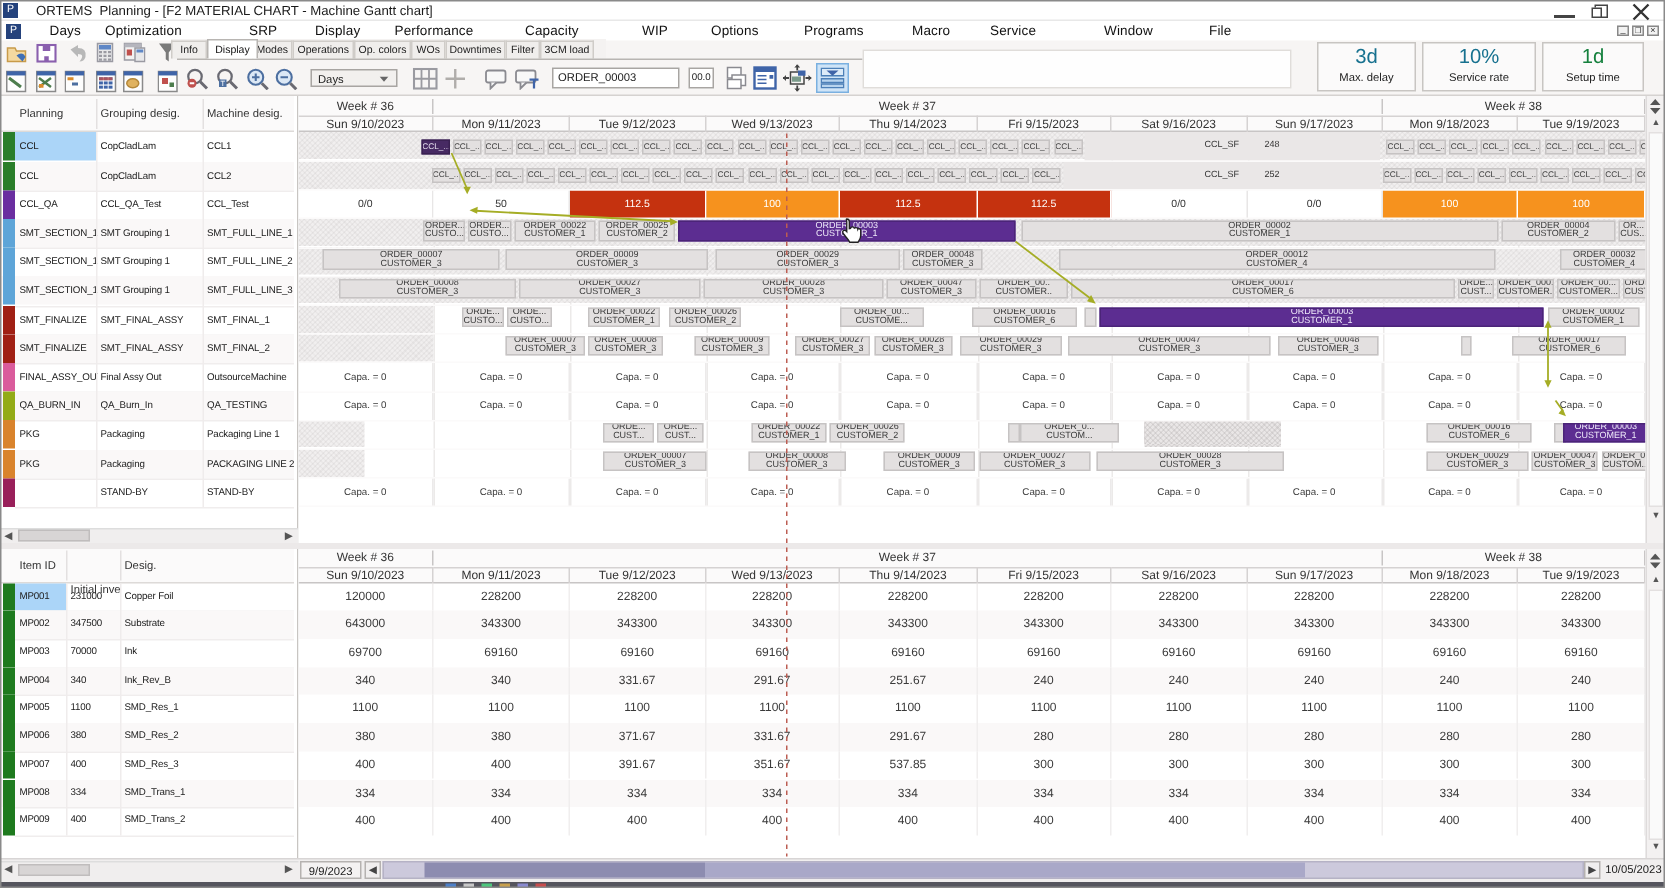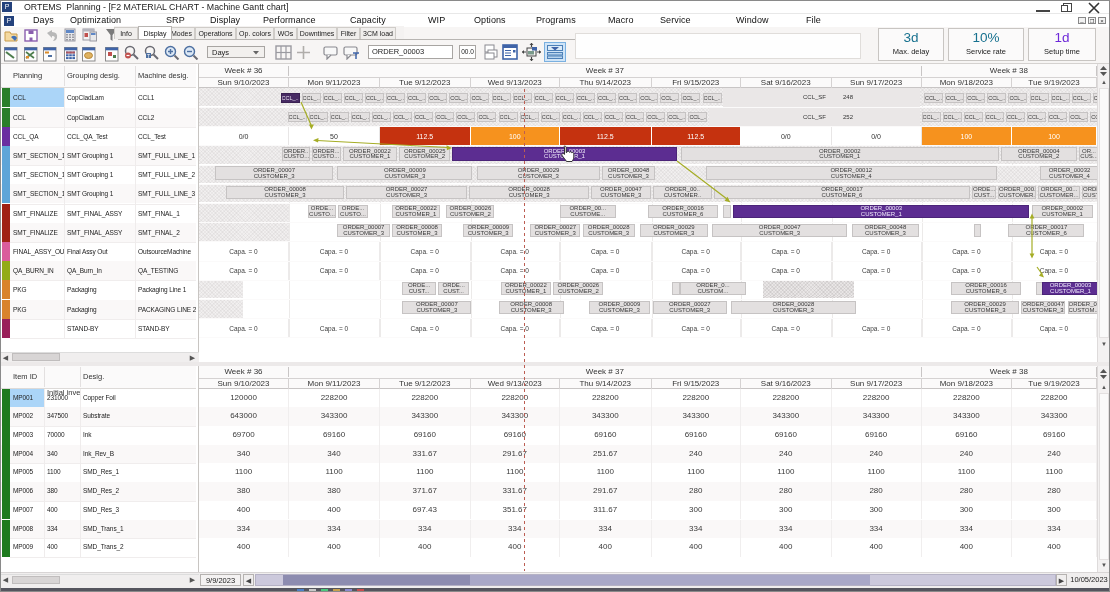--- a/index.html
+++ b/index.html
@@ -211,21 +211,21 @@
     <rect x="0.5" y="11" width="15" height="2.5" fill="#b8d4ee" stroke="#4d80b8"></rect>
   </svg>
 <div style="left:575px;top:33px;width:286px;height:26px;background:#fefefe;border:1px solid #e0ddda;"></div>
 <div style="left:878px;top:28px;width:66px;height:33px;background:#fbfafa;border:1px solid #c8c5c2;"></div>
 <div style="left:878px;top:30px;width:66px;height:16px;font-size:13.5px;color:#17718f;text-align:center;">3d</div>
 <div style="left:878px;top:47px;width:66px;height:10px;font-size:7.5px;color:#222;text-align:center;">Max. delay</div>
 <div style="left:948px;top:28px;width:76px;height:33px;background:#fbfafa;border:1px solid #c8c5c2;"></div>
 <div style="left:948px;top:30px;width:76px;height:16px;font-size:13.5px;color:#17718f;text-align:center;">10%</div>
 <div style="left:948px;top:47px;width:76px;height:10px;font-size:7.5px;color:#222;text-align:center;">Service rate</div>
 <div style="left:1028px;top:28px;width:68px;height:33px;background:#fbfafa;border:1px solid #c8c5c2;"></div>
-<div style="left:1028px;top:30px;width:68px;height:16px;font-size:13.5px;color:#6d28d9;text-align:center;">1d</div>
+<div style="left:1028px;top:30px;width:68px;height:16px;font-size:13.5px;color:#15803d;text-align:center;">1d</div>
 <div style="left:1028px;top:47px;width:68px;height:10px;font-size:7.5px;color:#222;text-align:center;">Setup time</div>
 <div style="left:0px;top:64px;width:199px;height:298px;background:#fff;border-right:1px solid #c8c5c2;"></div>
 <div style="left:0px;top:64px;width:196px;height:24px;background:#fbfafa;border-bottom:1px solid #dddad8;"></div>
 <div style="left:13px;top:71px;width:70px;height:10px;font-size:7.5px;color:#333;">Planning</div>
 <div style="left:67px;top:71px;width:70px;height:10px;font-size:7.5px;color:#333;">Grouping desig.</div>
 <div style="left:138px;top:71px;width:70px;height:10px;font-size:7.5px;color:#333;">Machine desig.</div>
 <div style="left:64px;top:66px;width:1px;height:20px;background:#e3e0e0;"></div>
 <div style="left:135px;top:66px;width:1px;height:20px;background:#e3e0e0;"></div>
 <div style="left:2px;top:88.3px;width:8px;height:19.2px;background:#2a7e2a;"></div>
 <div style="left:10px;top:88.3px;width:54px;height:19.2px;background:#abd5f8;"></div>
@@ -669,23 +669,23 @@
 <div class="cell" style="left:181px;top:116.6px;width:90.5px;height:18.7px;line-height:18.7px;border-right:1px solid #f0eeee;position:absolute;">371.67</div>
 <div class="cell" style="left:271.5px;top:116.6px;width:89.5px;height:18.7px;line-height:18.7px;border-right:1px solid #f0eeee;position:absolute;">331.67</div>
 <div class="cell" style="left:361px;top:116.6px;width:91.5px;height:18.7px;line-height:18.7px;border-right:1px solid #f0eeee;position:absolute;">291.67</div>
 <div class="cell" style="left:452.5px;top:116.6px;width:89.5px;height:18.7px;line-height:18.7px;border-right:1px solid #f0eeee;position:absolute;">280</div>
 <div class="cell" style="left:542px;top:116.6px;width:90.5px;height:18.7px;line-height:18.7px;border-right:1px solid #f0eeee;position:absolute;">280</div>
 <div class="cell" style="left:632.5px;top:116.6px;width:90.2px;height:18.7px;line-height:18.7px;border-right:1px solid #f0eeee;position:absolute;">280</div>
 <div class="cell" style="left:722.7px;top:116.6px;width:90.3px;height:18.7px;line-height:18.7px;border-right:1px solid #f0eeee;position:absolute;">280</div>
 <div class="cell" style="left:813px;top:116.6px;width:85px;height:18.7px;line-height:18.7px;border-right:1px solid #f0eeee;position:absolute;">280</div>
 <div class="cell" style="left:0px;top:135.3px;width:90px;height:18.7px;line-height:18.7px;border-right:1px solid #f0eeee;position:absolute;">400</div>
 <div class="cell" style="left:90px;top:135.3px;width:91px;height:18.7px;line-height:18.7px;border-right:1px solid #f0eeee;position:absolute;">400</div>
-<div class="cell" style="left:181px;top:135.3px;width:90.5px;height:18.7px;line-height:18.7px;border-right:1px solid #f0eeee;position:absolute;">697.43</div>
+<div class="cell" style="left:181px;top:135.3px;width:90.5px;height:18.7px;line-height:18.7px;border-right:1px solid #f0eeee;position:absolute;">391.67</div>
 <div class="cell" style="left:271.5px;top:135.3px;width:89.5px;height:18.7px;line-height:18.7px;border-right:1px solid #f0eeee;position:absolute;">351.67</div>
-<div class="cell" style="left:361px;top:135.3px;width:91.5px;height:18.7px;line-height:18.7px;border-right:1px solid #f0eeee;position:absolute;">311.67</div>
+<div class="cell" style="left:361px;top:135.3px;width:91.5px;height:18.7px;line-height:18.7px;border-right:1px solid #f0eeee;position:absolute;">537.85</div>
 <div class="cell" style="left:452.5px;top:135.3px;width:89.5px;height:18.7px;line-height:18.7px;border-right:1px solid #f0eeee;position:absolute;">300</div>
 <div class="cell" style="left:542px;top:135.3px;width:90.5px;height:18.7px;line-height:18.7px;border-right:1px solid #f0eeee;position:absolute;">300</div>
 <div class="cell" style="left:632.5px;top:135.3px;width:90.2px;height:18.7px;line-height:18.7px;border-right:1px solid #f0eeee;position:absolute;">300</div>
 <div class="cell" style="left:722.7px;top:135.3px;width:90.3px;height:18.7px;line-height:18.7px;border-right:1px solid #f0eeee;position:absolute;">300</div>
 <div class="cell" style="left:813px;top:135.3px;width:85px;height:18.7px;line-height:18.7px;border-right:1px solid #f0eeee;position:absolute;">300</div>
 <div style="left:0;top:154.0px;width:898px;height:18.7px;background:#faf8f8;position:absolute;"></div>
 <div class="cell" style="left:0px;top:154.0px;width:90px;height:18.7px;line-height:18.7px;border-right:1px solid #f0eeee;position:absolute;">334</div>
 <div class="cell" style="left:90px;top:154.0px;width:91px;height:18.7px;line-height:18.7px;border-right:1px solid #f0eeee;position:absolute;">334</div>
 <div class="cell" style="left:181px;top:154.0px;width:90.5px;height:18.7px;line-height:18.7px;border-right:1px solid #f0eeee;position:absolute;">334</div>
 <div class="cell" style="left:271.5px;top:154.0px;width:89.5px;height:18.7px;line-height:18.7px;border-right:1px solid #f0eeee;position:absolute;">334</div>

